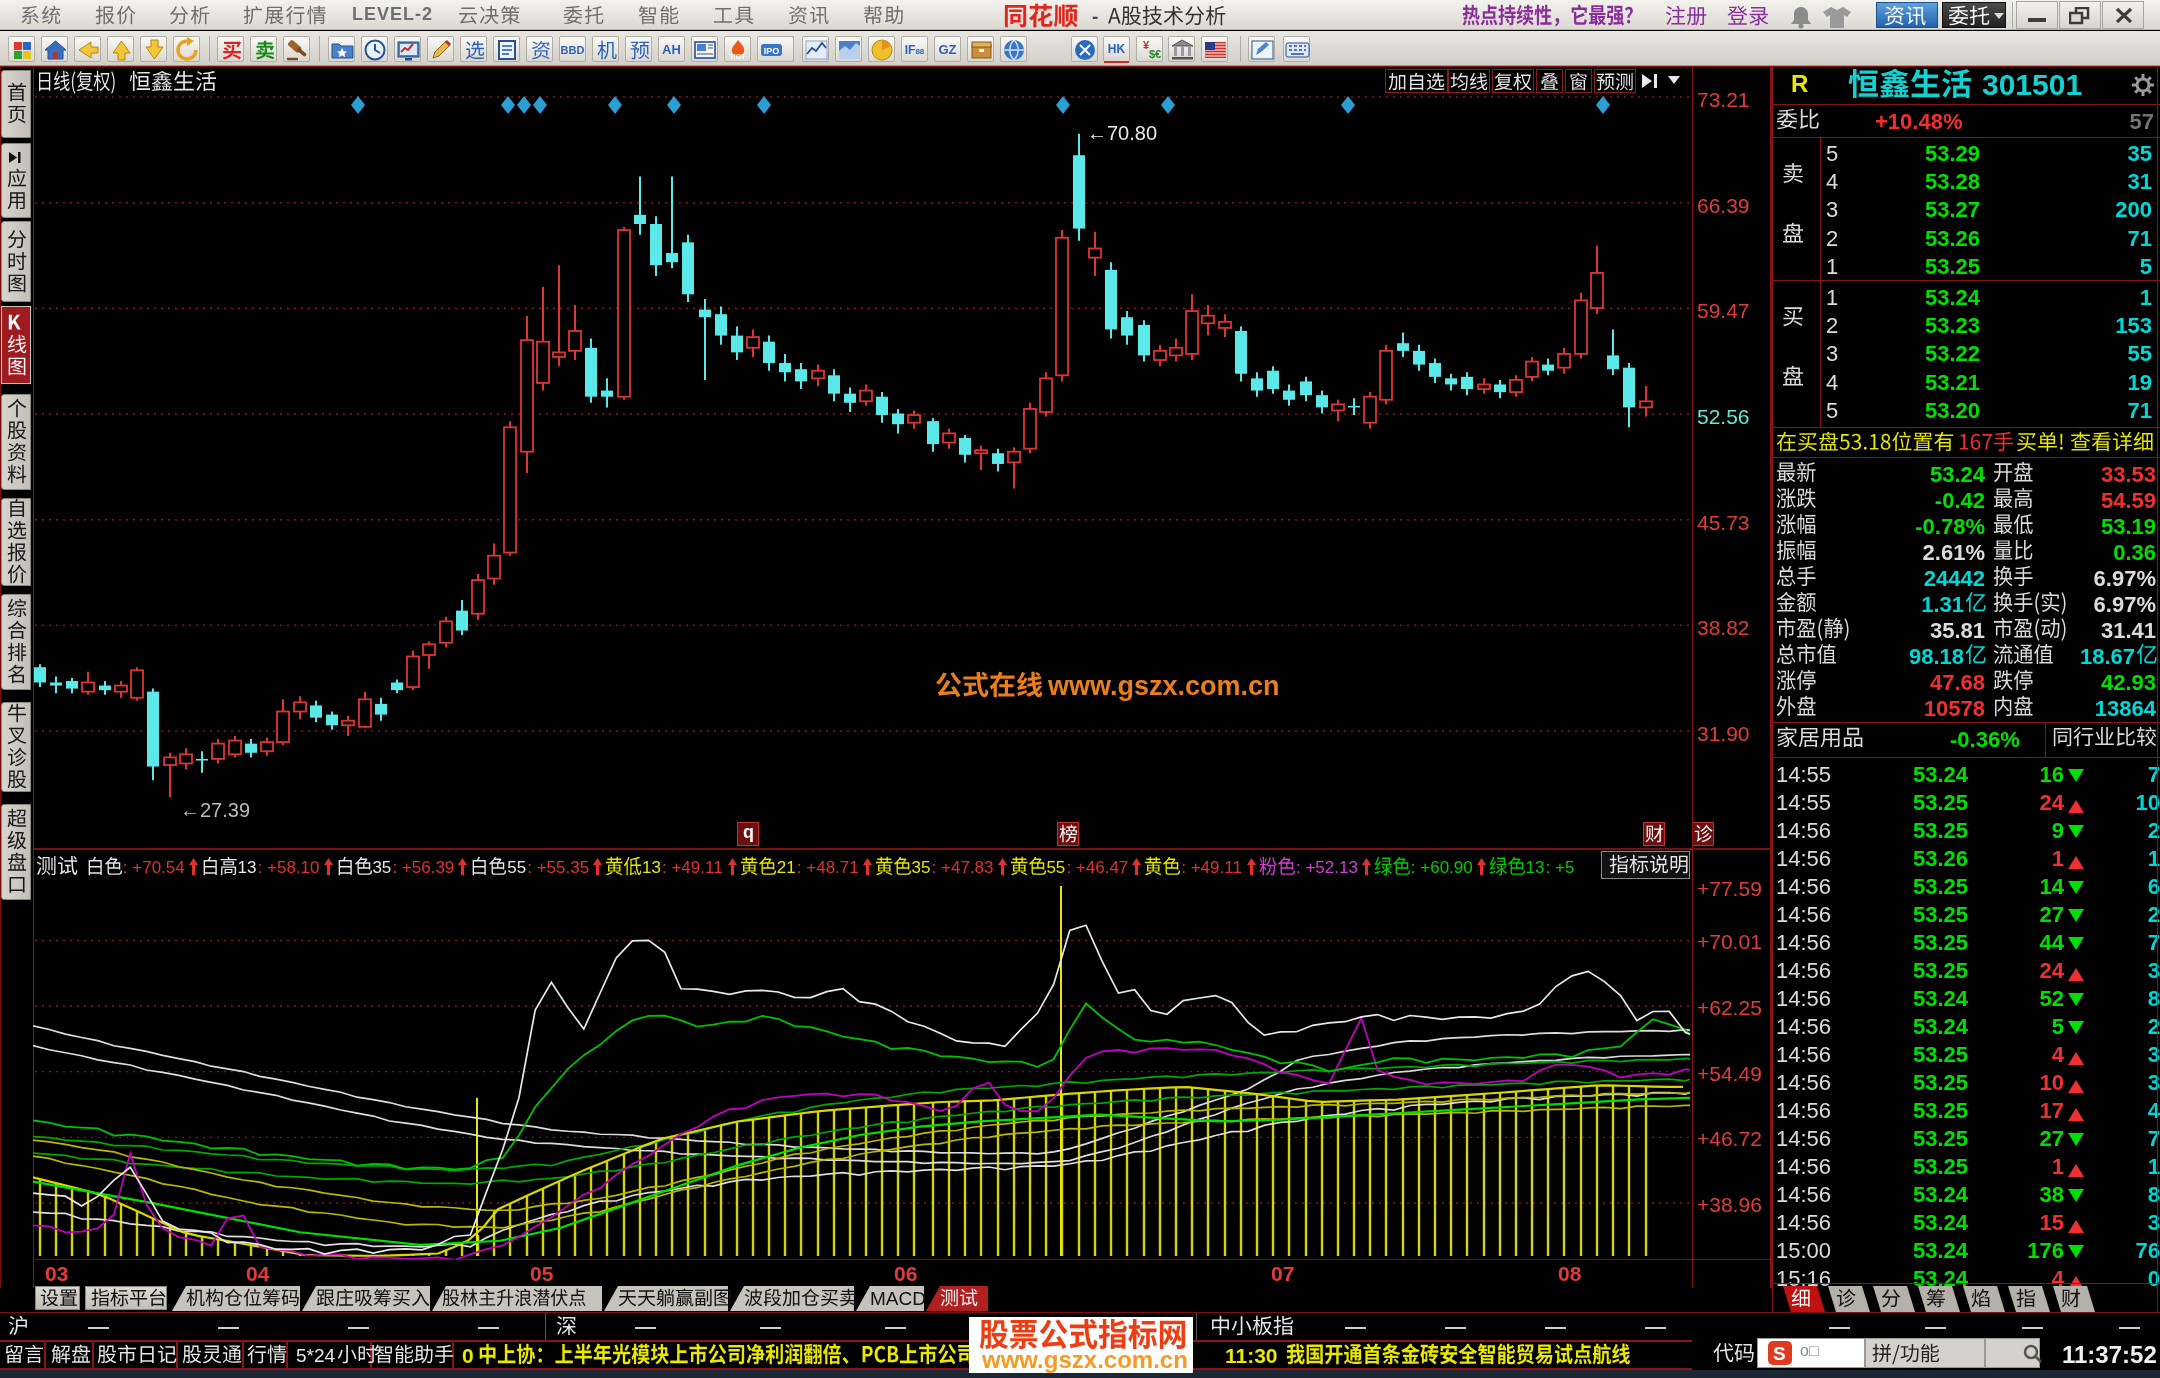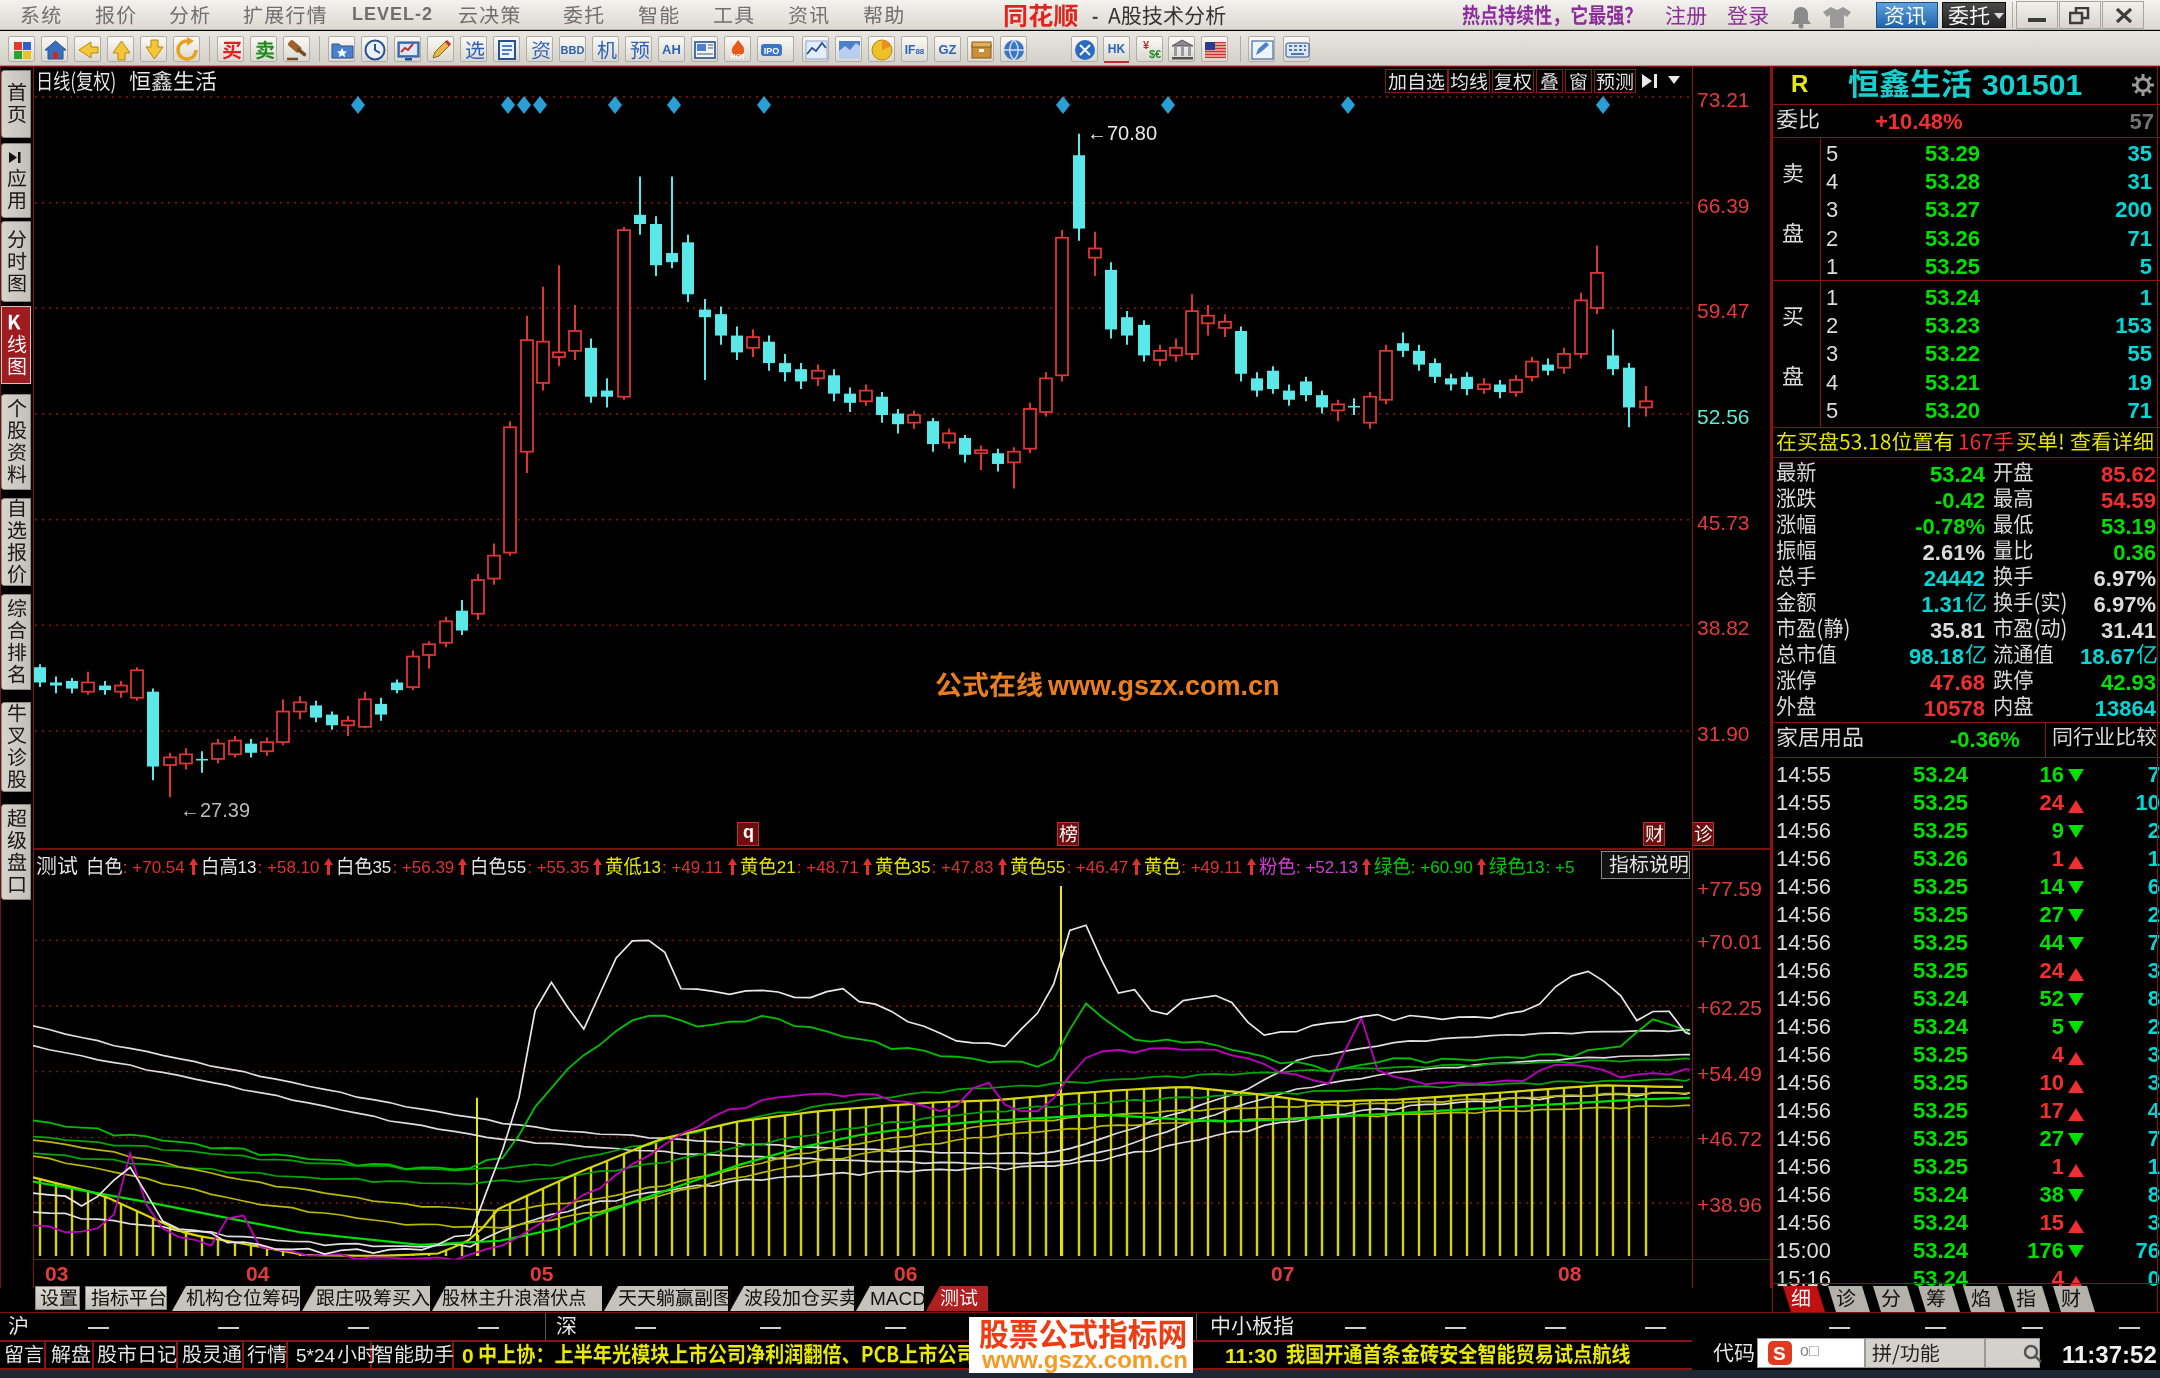--- a/index.html
+++ b/index.html
@@ -1687,21 +1687,21 @@
         <use href="#g65b0" x="1000"></use>
       </g>
     </svg>
     <span style="position:absolute;right:175px;top:462px;font:bold 22px 'Liberation Sans';color:#00e000">53.24</span>
     <svg style="position:absolute;left:1993px;top:461px;overflow:visible" width="40" height="23">
       <g fill="#dcdcdc" transform="translate(0,19.36) scale(0.02024,-0.022)">
         <use href="#g5f00" x="0"></use>
         <use href="#g76d8" x="1000"></use>
       </g>
     </svg>
-    <span style="position:absolute;right:4px;top:462px;font:bold 22px 'Liberation Sans';color:#f03030">85.62</span>
+    <span style="position:absolute;right:4px;top:462px;font:bold 22px 'Liberation Sans';color:#f03030">33.53</span>
     <svg style="position:absolute;left:1776px;top:487px;overflow:visible" width="40" height="23">
       <g fill="#dcdcdc" transform="translate(0,19.36) scale(0.02024,-0.022)">
         <use href="#g6da8" x="0"></use>
         <use href="#g8dcc" x="1000"></use>
       </g>
     </svg>
     <span style="position:absolute;right:175px;top:488px;font:bold 22px 'Liberation Sans';color:#00e000">-0.42</span>
     <svg style="position:absolute;left:1993px;top:487px;overflow:visible" width="40" height="23">
       <g fill="#dcdcdc" transform="translate(0,19.36) scale(0.02024,-0.022)">
         <use href="#g6700" x="0"></use>

